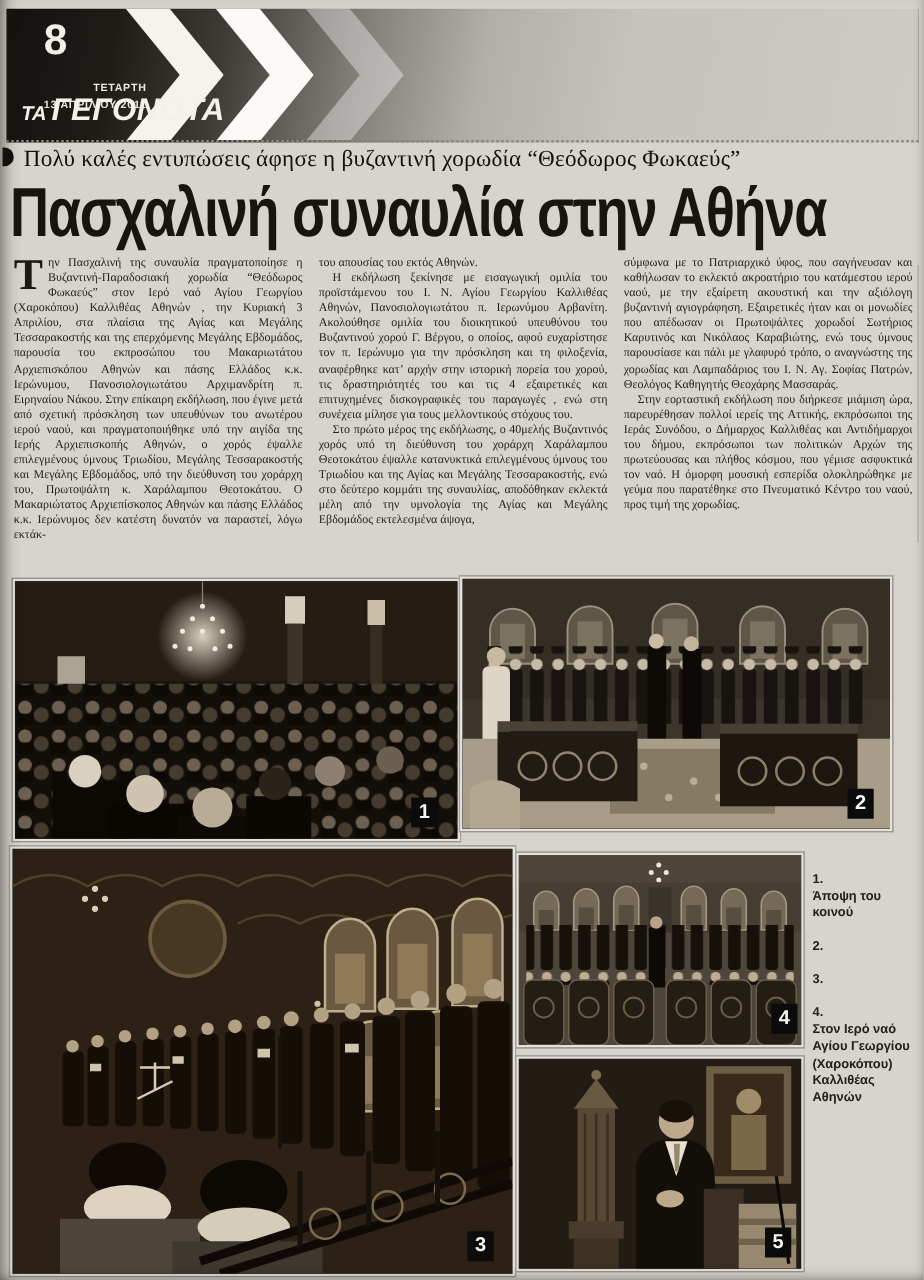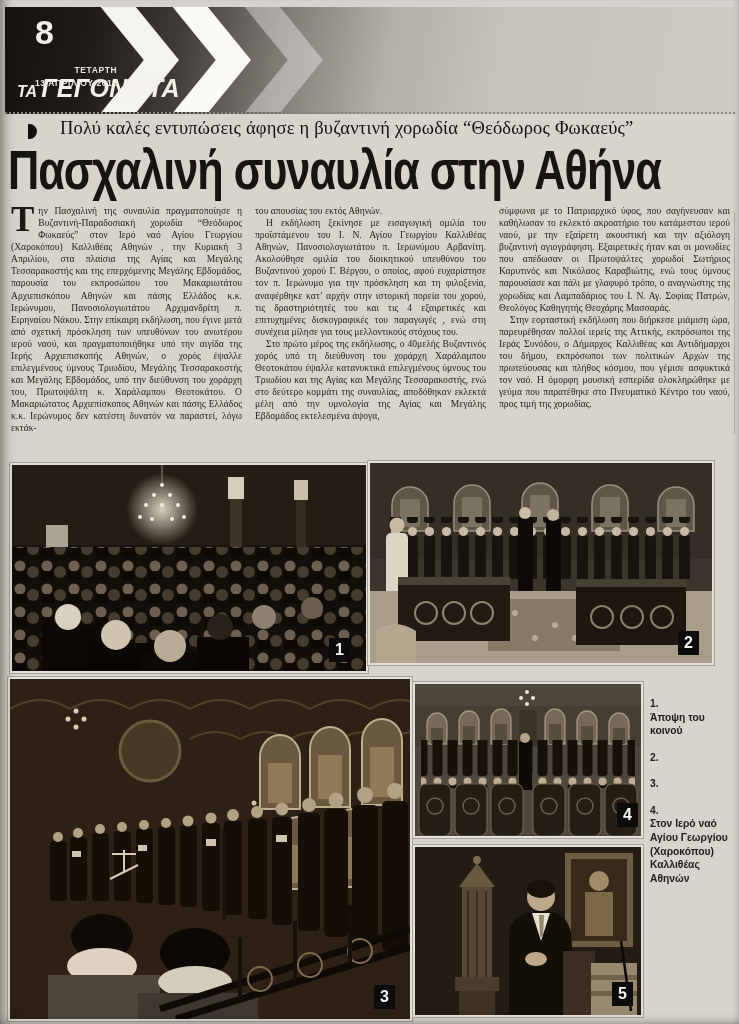--- a/index.html
+++ b/index.html
@@ -21,21 +21,21 @@
   .page-number{position:absolute;left:30px;top:8px;color:#f2efe9;font:bold 34px/1 "Liberation Sans",sans-serif;}
   .issue-date{position:absolute;left:30px;top:57px;color:#e9e6df;font:bold 8.5px/1.55 "Liberation Sans",sans-serif;letter-spacing:.6px;text-align:right;}
   .brand{position:absolute;left:12px;bottom:9px;color:#f4f1ea;font-style:italic;font-weight:bold;
     font-family:"Liberation Sans",sans-serif;white-space:nowrap;}
   .brand .prefix{font-size:16px;margin-right:4px;}
   .brand .name{font-size:25px;letter-spacing:.4px;}
   .section-title{position:absolute;right:26px;top:8px;margin:0;
     font:italic bold 74px/1.05 "Liberation Serif",serif;color:#46443f;letter-spacing:5px;white-space:nowrap;}
 
   
-  .kicker{position:absolute;left:28px;top:118px;display:flex;align-items:flex-end;gap:23px;z-index:2;}
+  .kicker{position:absolute;left:2px;top:118px;display:flex;align-items:flex-start;gap:8px;z-index:2;}
   .kicker-bullet{width:9px;height:15px;background:#100f0d;border-radius:0 9px 9px 0;flex:0 0 auto;}
   .kicker-text{font:18.5px "Liberation Serif",serif;color:#14120f;letter-spacing:.2px;white-space:nowrap;}
   .headline{position:absolute;left:8px;top:139px;margin:0;z-index:2;
     font-family:"Liberation Sans",sans-serif;font-weight:bold;font-size:42px;letter-spacing:-1px;
     color:#17150f;transform:scale(1.03,1.32);transform-origin:left top;white-space:nowrap;}
 
   
   .article{position:absolute;left:11px;top:205px;width:719px;height:258px;display:flex;gap:13px;
     overflow:hidden;text-align:justify;font-family:"Liberation Serif",serif;font-size:9.6px;
     line-height:1.26;color:#27231e;}

